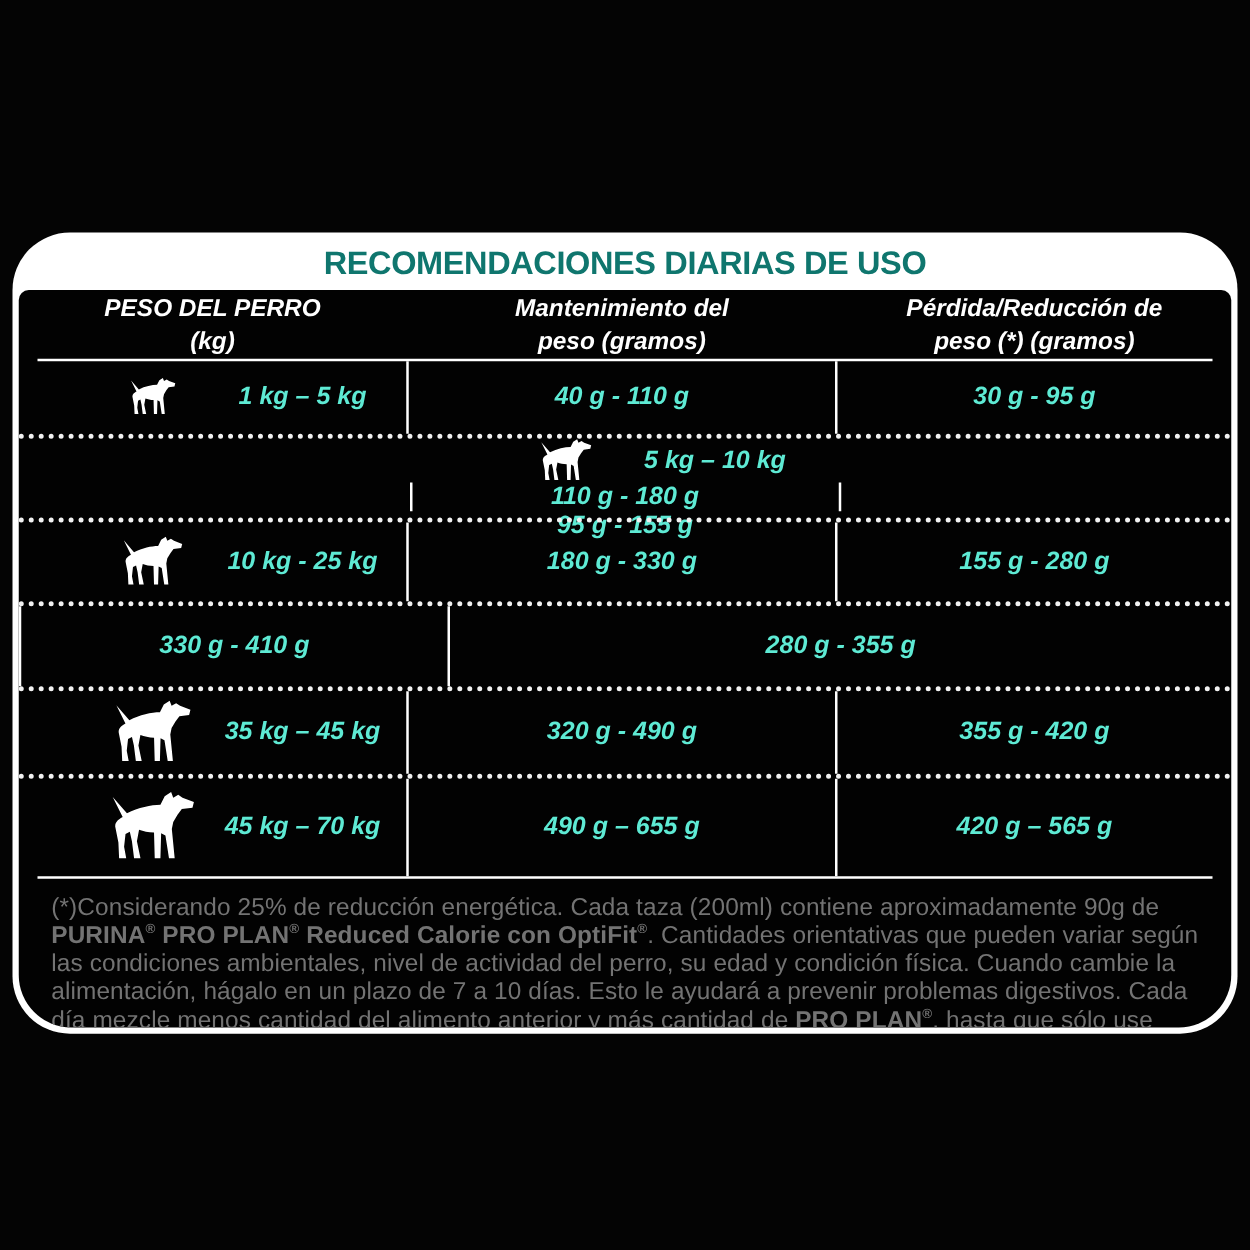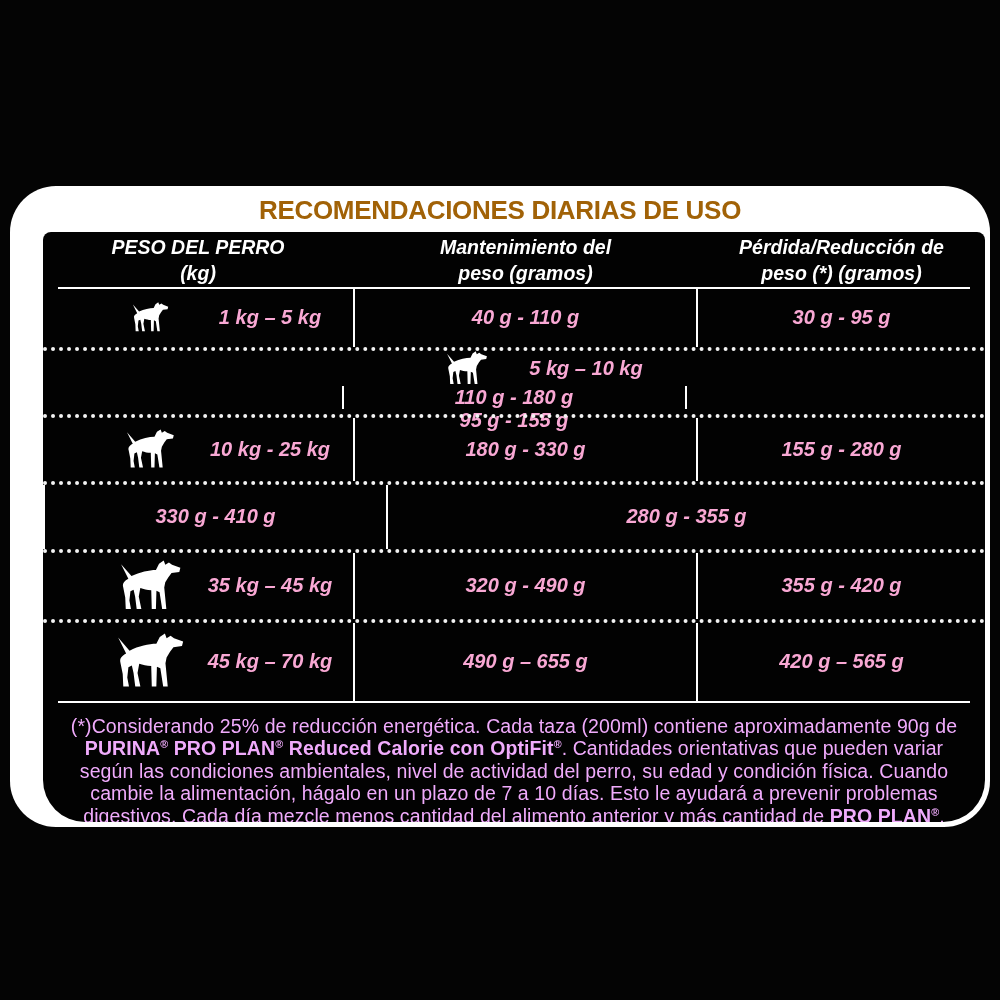--- a/index.html
+++ b/index.html
@@ -5,53 +5,53 @@
   html,body{margin:0;padding:0;background:#000;}
   .stage{
     position:relative;width:1000px;height:1000px;background:#040404;
     font-family:"Liberation Sans",sans-serif;overflow:hidden;
   }
   .card{
     position:absolute;left:10px;top:186px;width:980px;height:641px;
     background:#fff;border-radius:46px;box-sizing:border-box;
   }
   .card-title{
-    height:46px;line-height:48px;text-align:center;color:#a16207;
+    height:46px;line-height:48px;text-align:center;color:#0f766e;
     font-weight:bold;font-size:26px;letter-spacing:-0.3px;white-space:nowrap;
   }
   .inner{
     position:absolute;left:5px;right:5px;top:46px;bottom:5px;background:#020202;
-    border-radius:8px 8px 42px 42px;display:flex;flex-direction:column;overflow:hidden;margin-left:28px;
+    border-radius:8px 8px 42px 42px;display:flex;flex-direction:column;overflow:hidden;
   }
   .thead{display:flex;align-items:center;height:60px;padding-top:2px;}
   .th{
     color:#fff;font-weight:bold;font-style:italic;font-size:19.5px;line-height:1.35;
     text-align:center;box-sizing:border-box;
   }
   .th .l{display:block;}
   .c1{width:310px;}
   .c2{width:345px;}
   .c3{flex:1;}
   .rule{height:2px;background:#fff;margin:0 15px;flex:none;}
   .tbody{display:flex;flex-direction:column;flex:none;}
   .trow{display:flex;align-items:center;box-sizing:border-box;}
   .trow .cell{height:100%;display:flex;align-items:center;justify-content:center;box-sizing:border-box;}
   .trow .c2{border-left:2px solid #fff;border-right:2px solid #fff;}
   .cell-text{
-    color:#f9a8d4;font-weight:bold;font-style:italic;font-size:20px;white-space:nowrap;
+    color:#5eead4;font-weight:bold;font-style:italic;font-size:20px;white-space:nowrap;
   }
   .wcell{justify-content:flex-start !important;padding-left:58px;}
   .dogbox{width:100px;flex:none;display:flex;align-items:flex-end;justify-content:center;}
   .dogbox svg{display:block;}
   .wtext{flex:1;text-align:center;padding-right:14px;}
   .dotsep{
     flex:none;height:0;border-top:4px dotted #f2f2f2;margin:0;
   }
   .footnote{
-    color:#f0abfc;text-align:center;font-size:19.5px;line-height:22.5px;
+    color:#737373;text-align:left;font-size:19.5px;line-height:22.5px;
     padding:12px 26px 0 26px;letter-spacing:0.1px;
   }
   .footnote b{font-weight:bold;}
   .footnote sup{font-size:0.55em;vertical-align:super;line-height:0;}
 </style>
 </head>
 <body>
 
 <div class="stage">
   <div class="card">

